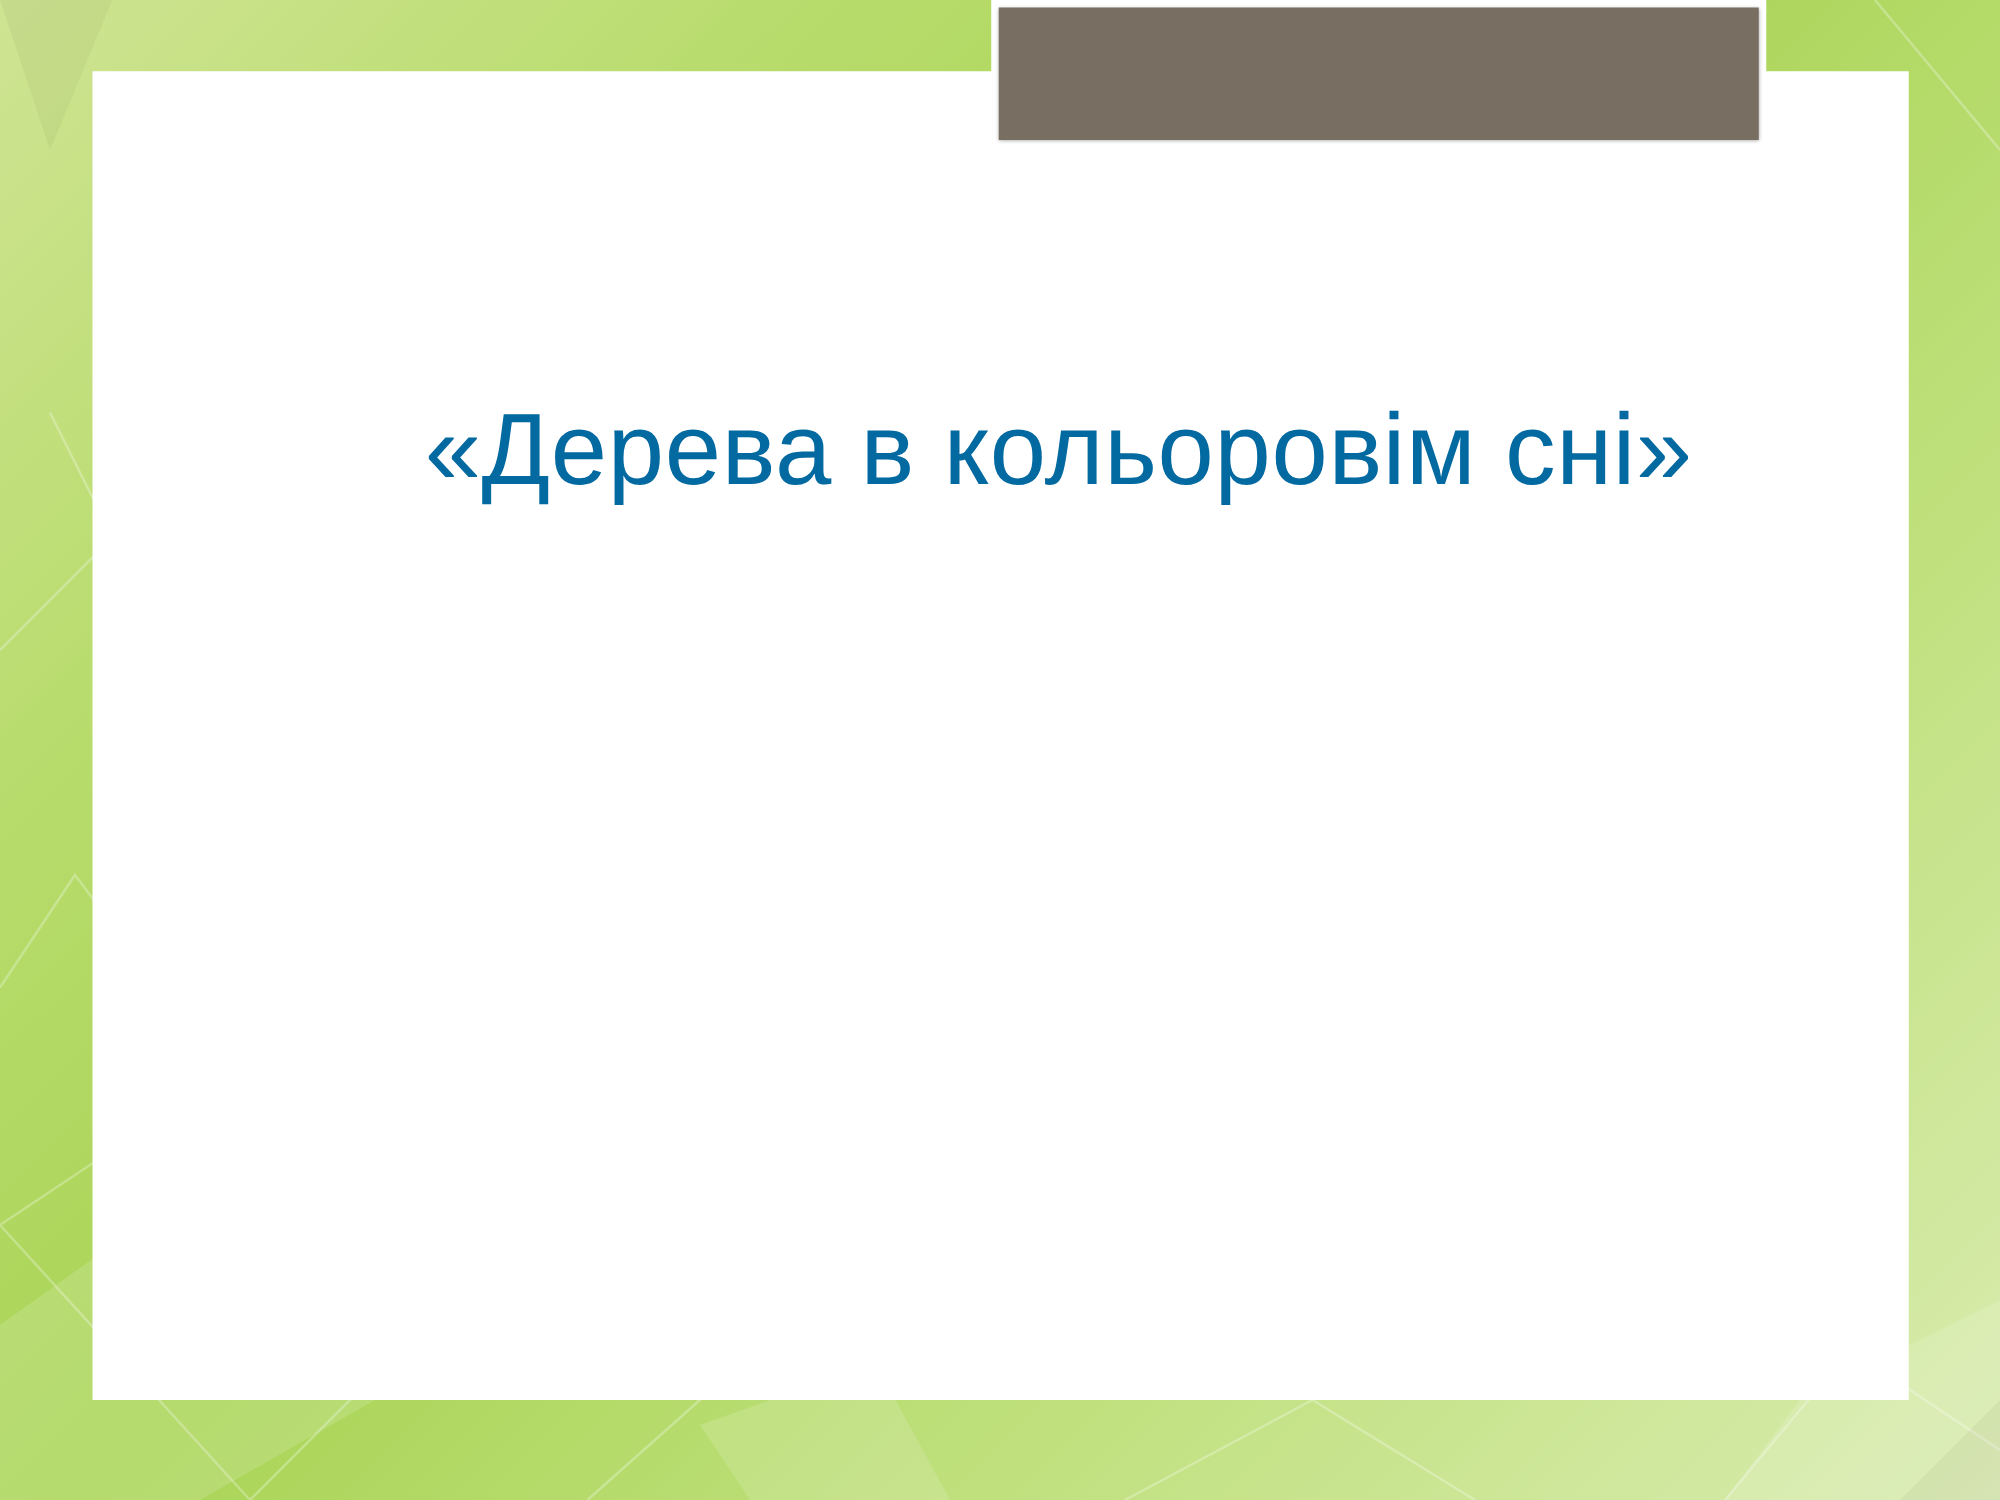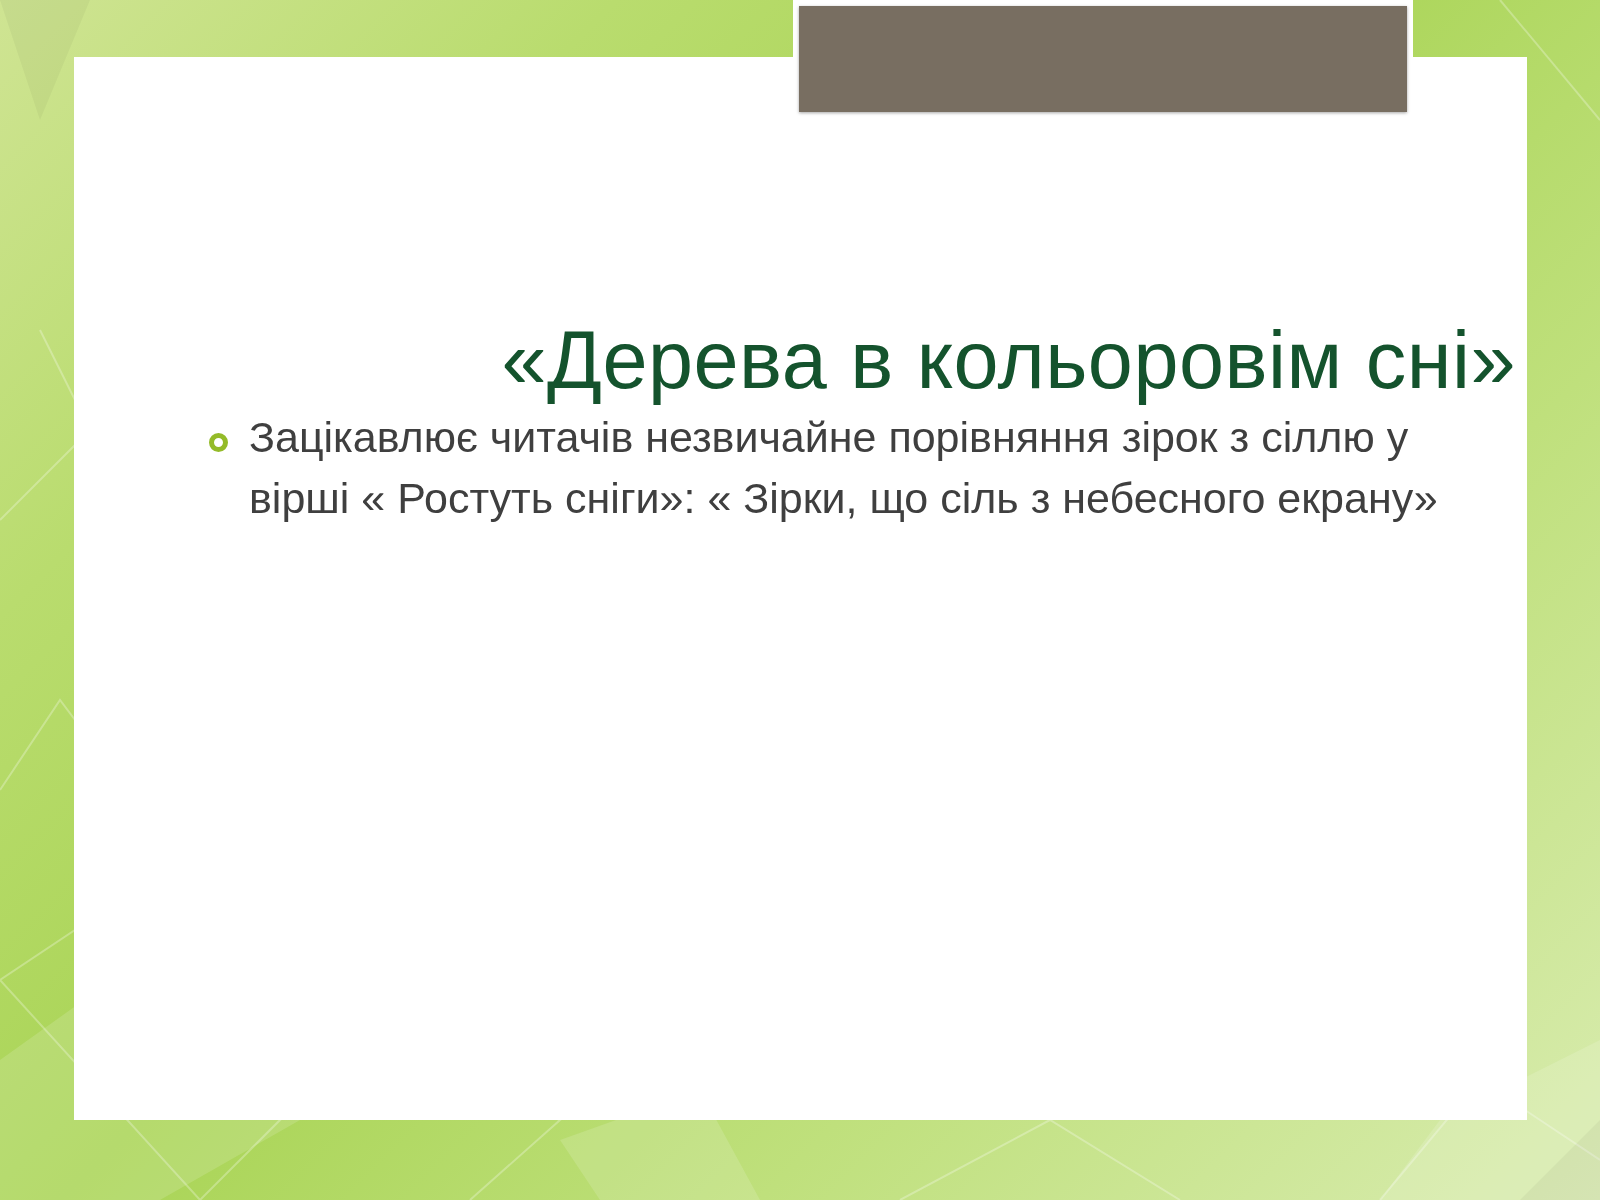--- a/index.html
+++ b/index.html
@@ -55,29 +55,29 @@
   }
   .top-photo-inner {
     width: 100%;
     height: 100%;
     background: #786e61;
     box-shadow: 0 1px 3px rgba(0,0,0,0.35);
   }
 
   .title {
     position: absolute;
-    left: 142px;
+    left: 123px;
     top: 205px;
     width: 1300px;
-    color: #14532d;
+    color: #0369a1;
     font-size: 81px;
     line-height: 1.1;
     font-weight: 400;
     letter-spacing: 0.5px;
-    text-align: right;
+    text-align: center;
     white-space: nowrap;
   }
 
   .body-list {
     position: absolute;
     left: 135px;
     top: 350px;
     width: 1230px;
     margin: 0;
     padding: 0;
@@ -136,26 +136,20 @@
         <polygon points="0,0 90,0 40,120"></polygon>
         <polygon points="1520,1200 1600,1120 1600,1200"></polygon>
       </g>
     </svg>
   </div>
 
   <div class="content-card">
 
     <h1 class="title">«Дерева в кольоровім сні»</h1>
 
-    <ul class="body-list">
-      <li class="bullet-row">
-        <div class="bullet-mark"><span></span></div>
-        <div class="bullet-text">Зацікавлює читачів незвичайне порівняння зірок з сіллю у вірші « Ростуть сніги»: « Зірки, що сіль з небесного екрану»</div>
-      </li>
-    </ul>
 
   </div>
 
   <div class="top-photo">
     <div class="top-photo-inner"></div>
   </div>
 
 </div>
 
 </body></html>

